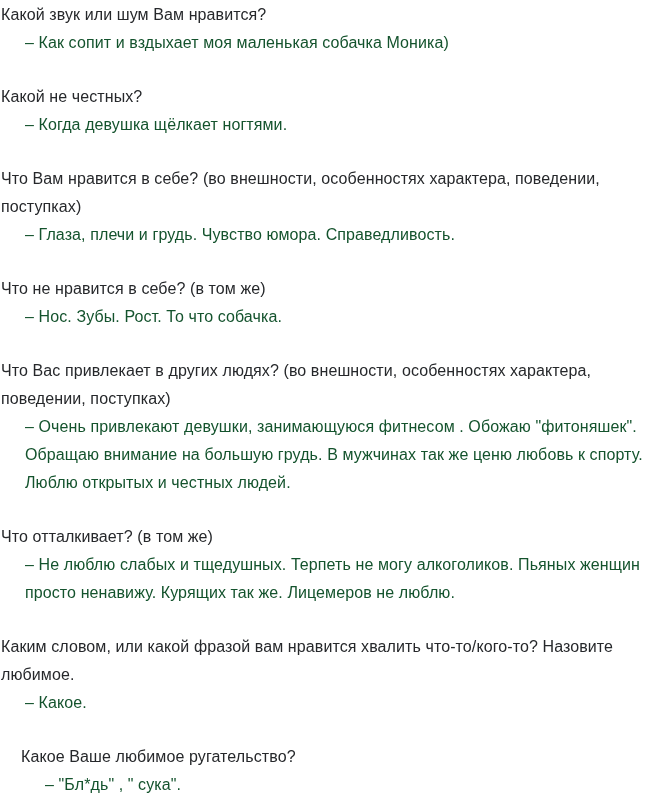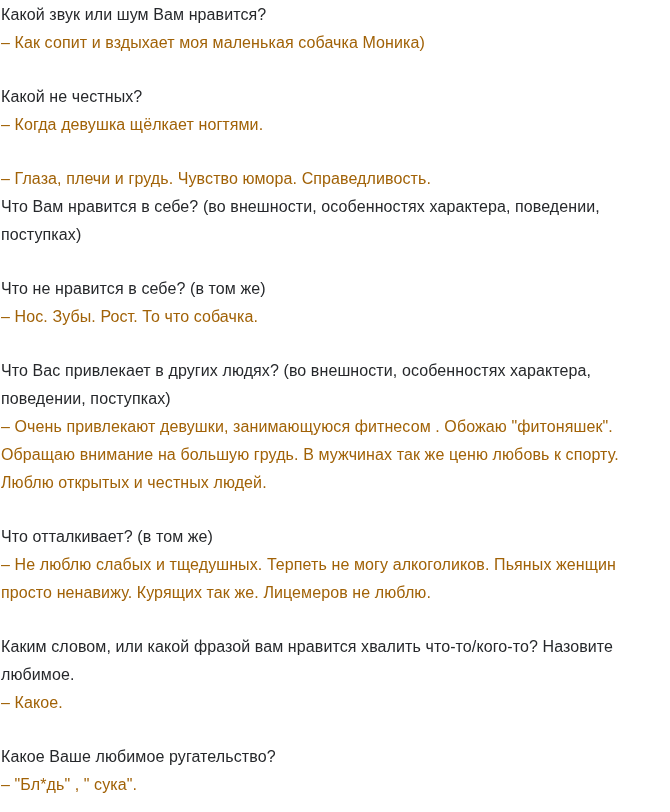--- a/index.html
+++ b/index.html
@@ -21,55 +21,57 @@
     width: 670px;
     height: 634px;
     padding: 1px 24px 0 1px;
     background: #ffffff;
   }
   .qa-block {
     margin: 0 0 26px 0;
   }
   .qa-block:last-child {
     margin-bottom: 0;
+    padding-left: 20px;
   }
   .line {
     font-size: 16px;
     line-height: 28px;
     letter-spacing: 0.1px;
     white-space: pre-wrap;
     word-wrap: break-word;
     margin: 0;
     text-align: left;
   }
   .question {
     color: #26282b;
   }
   .answer {
-    color: #a16207;
+    color: #14532d;
+    margin-left: 24px;
   }
 </style>
 </head>
 <body style="background: rgb(255, 255, 255); color: rgb(38, 40, 43);">
 
 <div class="page">
   <div id="blocks-root">
   <div class="qa-block">
     <p class="line question">Какой звук или шум Вам нравится?</p>
     <p class="line answer">– Как сопит и вздыхает моя маленькая собачка Моника)</p>
   </div>
 
   <div class="qa-block">
     <p class="line question">Какой не честных?</p>
     <p class="line answer">– Когда девушка щёлкает ногтями.</p>
   </div>
 
   <div class="qa-block">
+    <p class="line question">Что Вам нравится в себе? (во внешности, особенностях характера, поведении, поступках)</p>
     <p class="line answer">– Глаза, плечи и грудь. Чувство юмора. Справедливость.</p>
-    <p class="line question">Что Вам нравится в себе? (во внешности, особенностях характера, поведении, поступках)</p>
   </div>
 
   <div class="qa-block">
     <p class="line question">Что не нравится в себе? (в том же)</p>
     <p class="line answer">– Нос. Зубы. Рост. То что собачка.</p>
   </div>
 
   <div class="qa-block">
     <p class="line question">Что Вас привлекает в других людях? (во внешности, особенностях характера, поведении, поступках)</p>
     <p class="line answer">– Очень привлекают девушки, занимающуюся фитнесом . Обожаю "фитоняшек". Обращаю внимание на большую грудь. В мужчинах так же ценю любовь к спорту. Люблю открытых и честных людей.</p>

